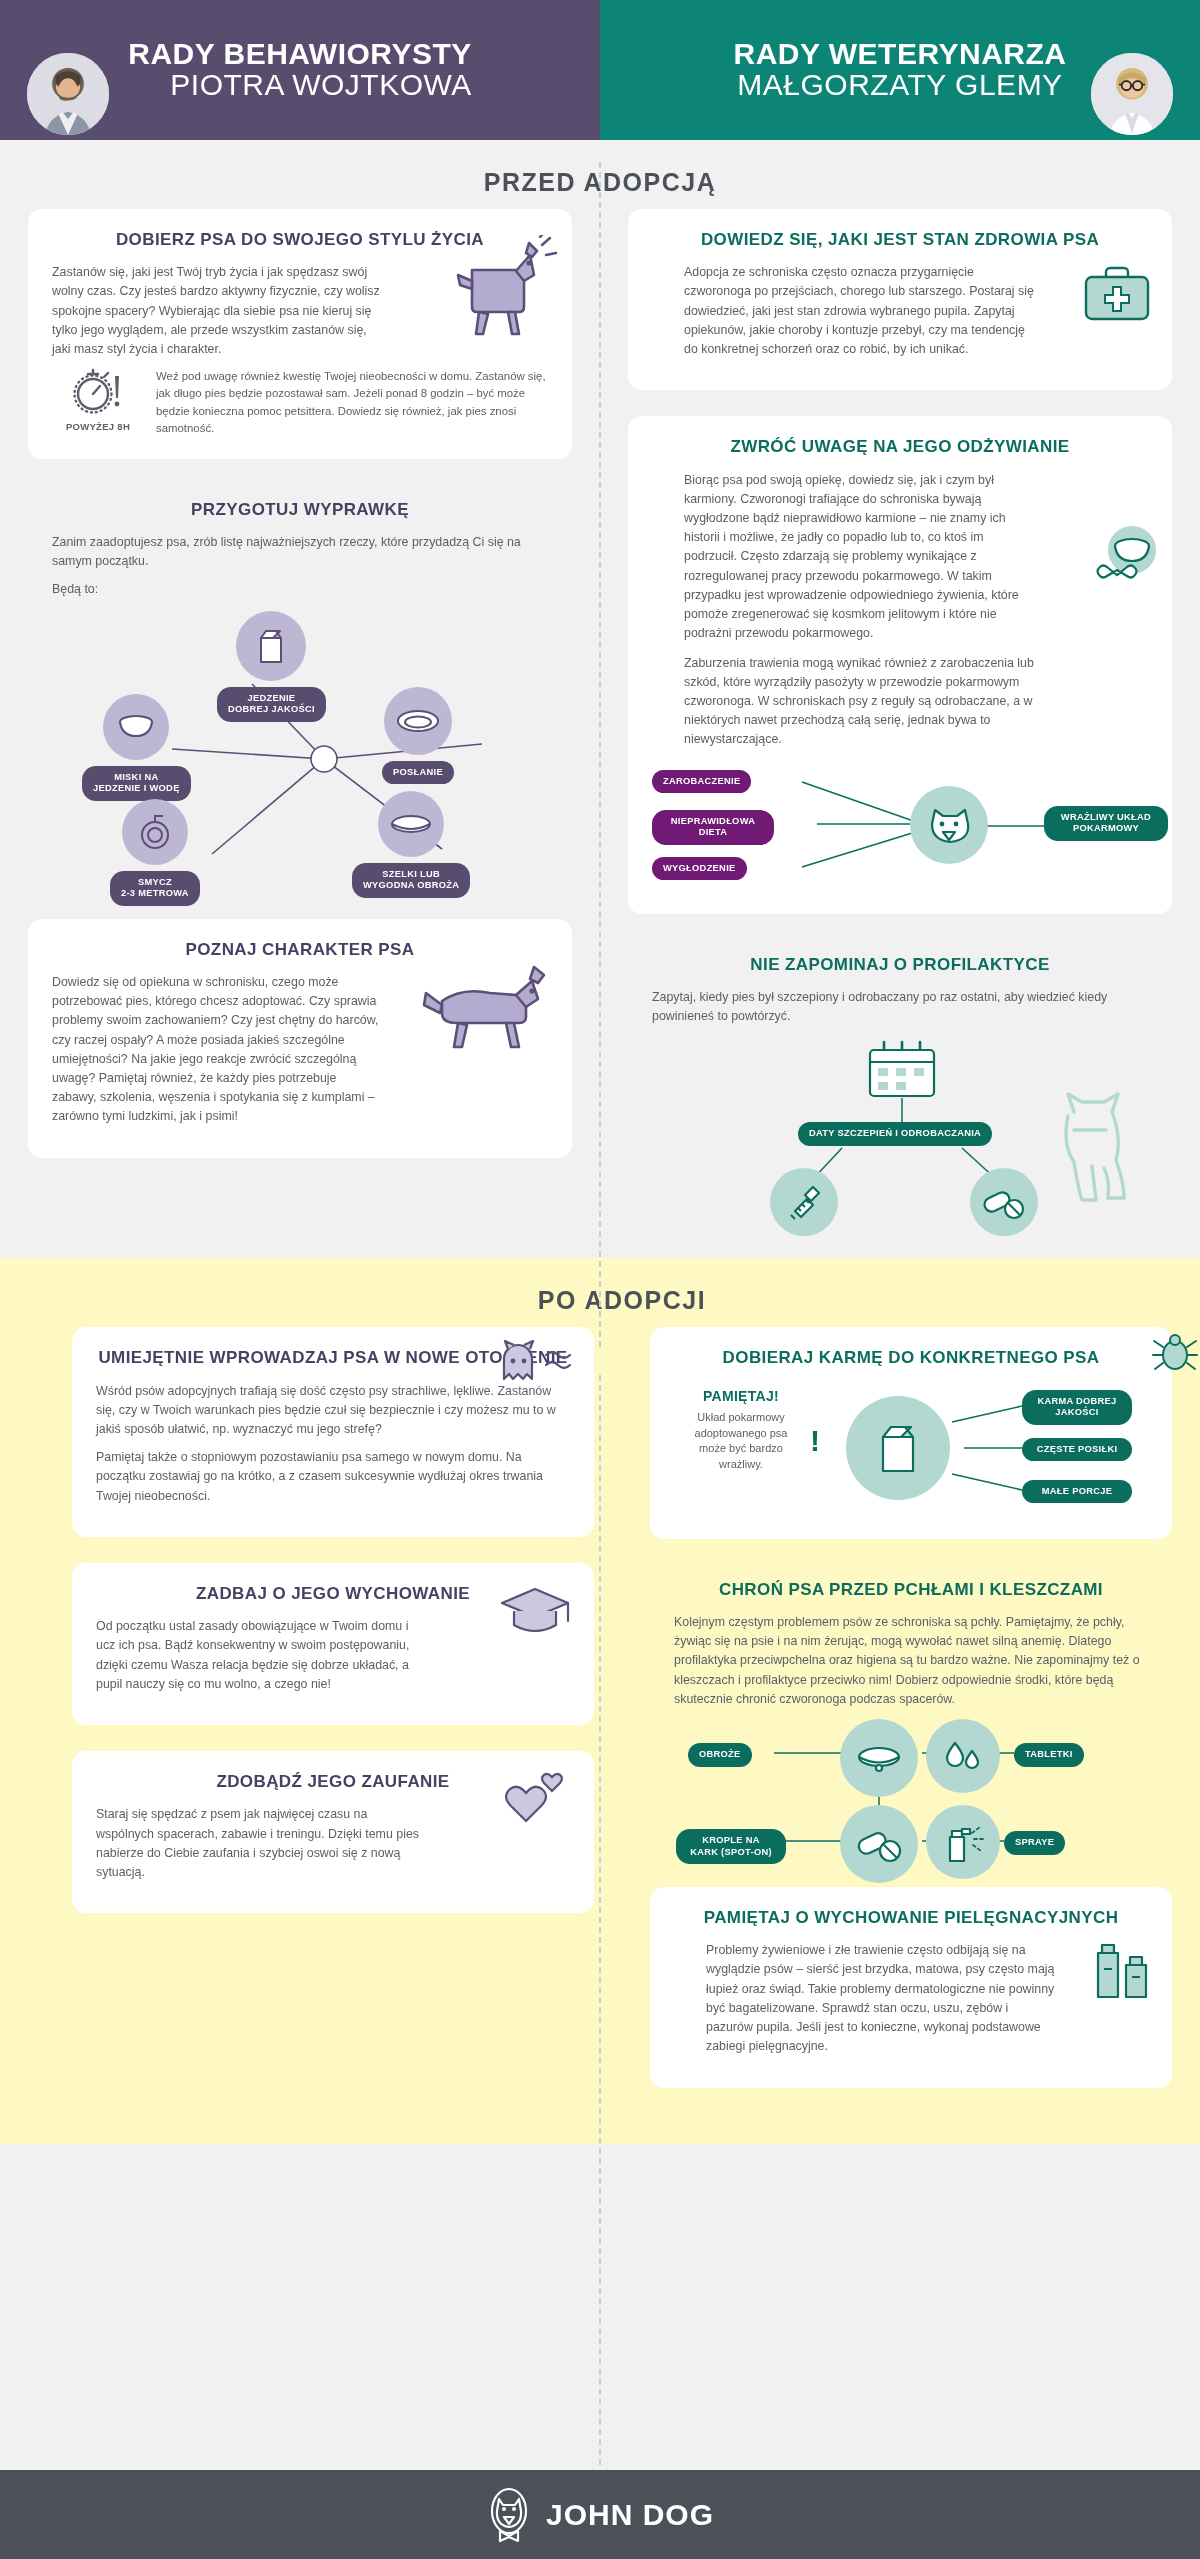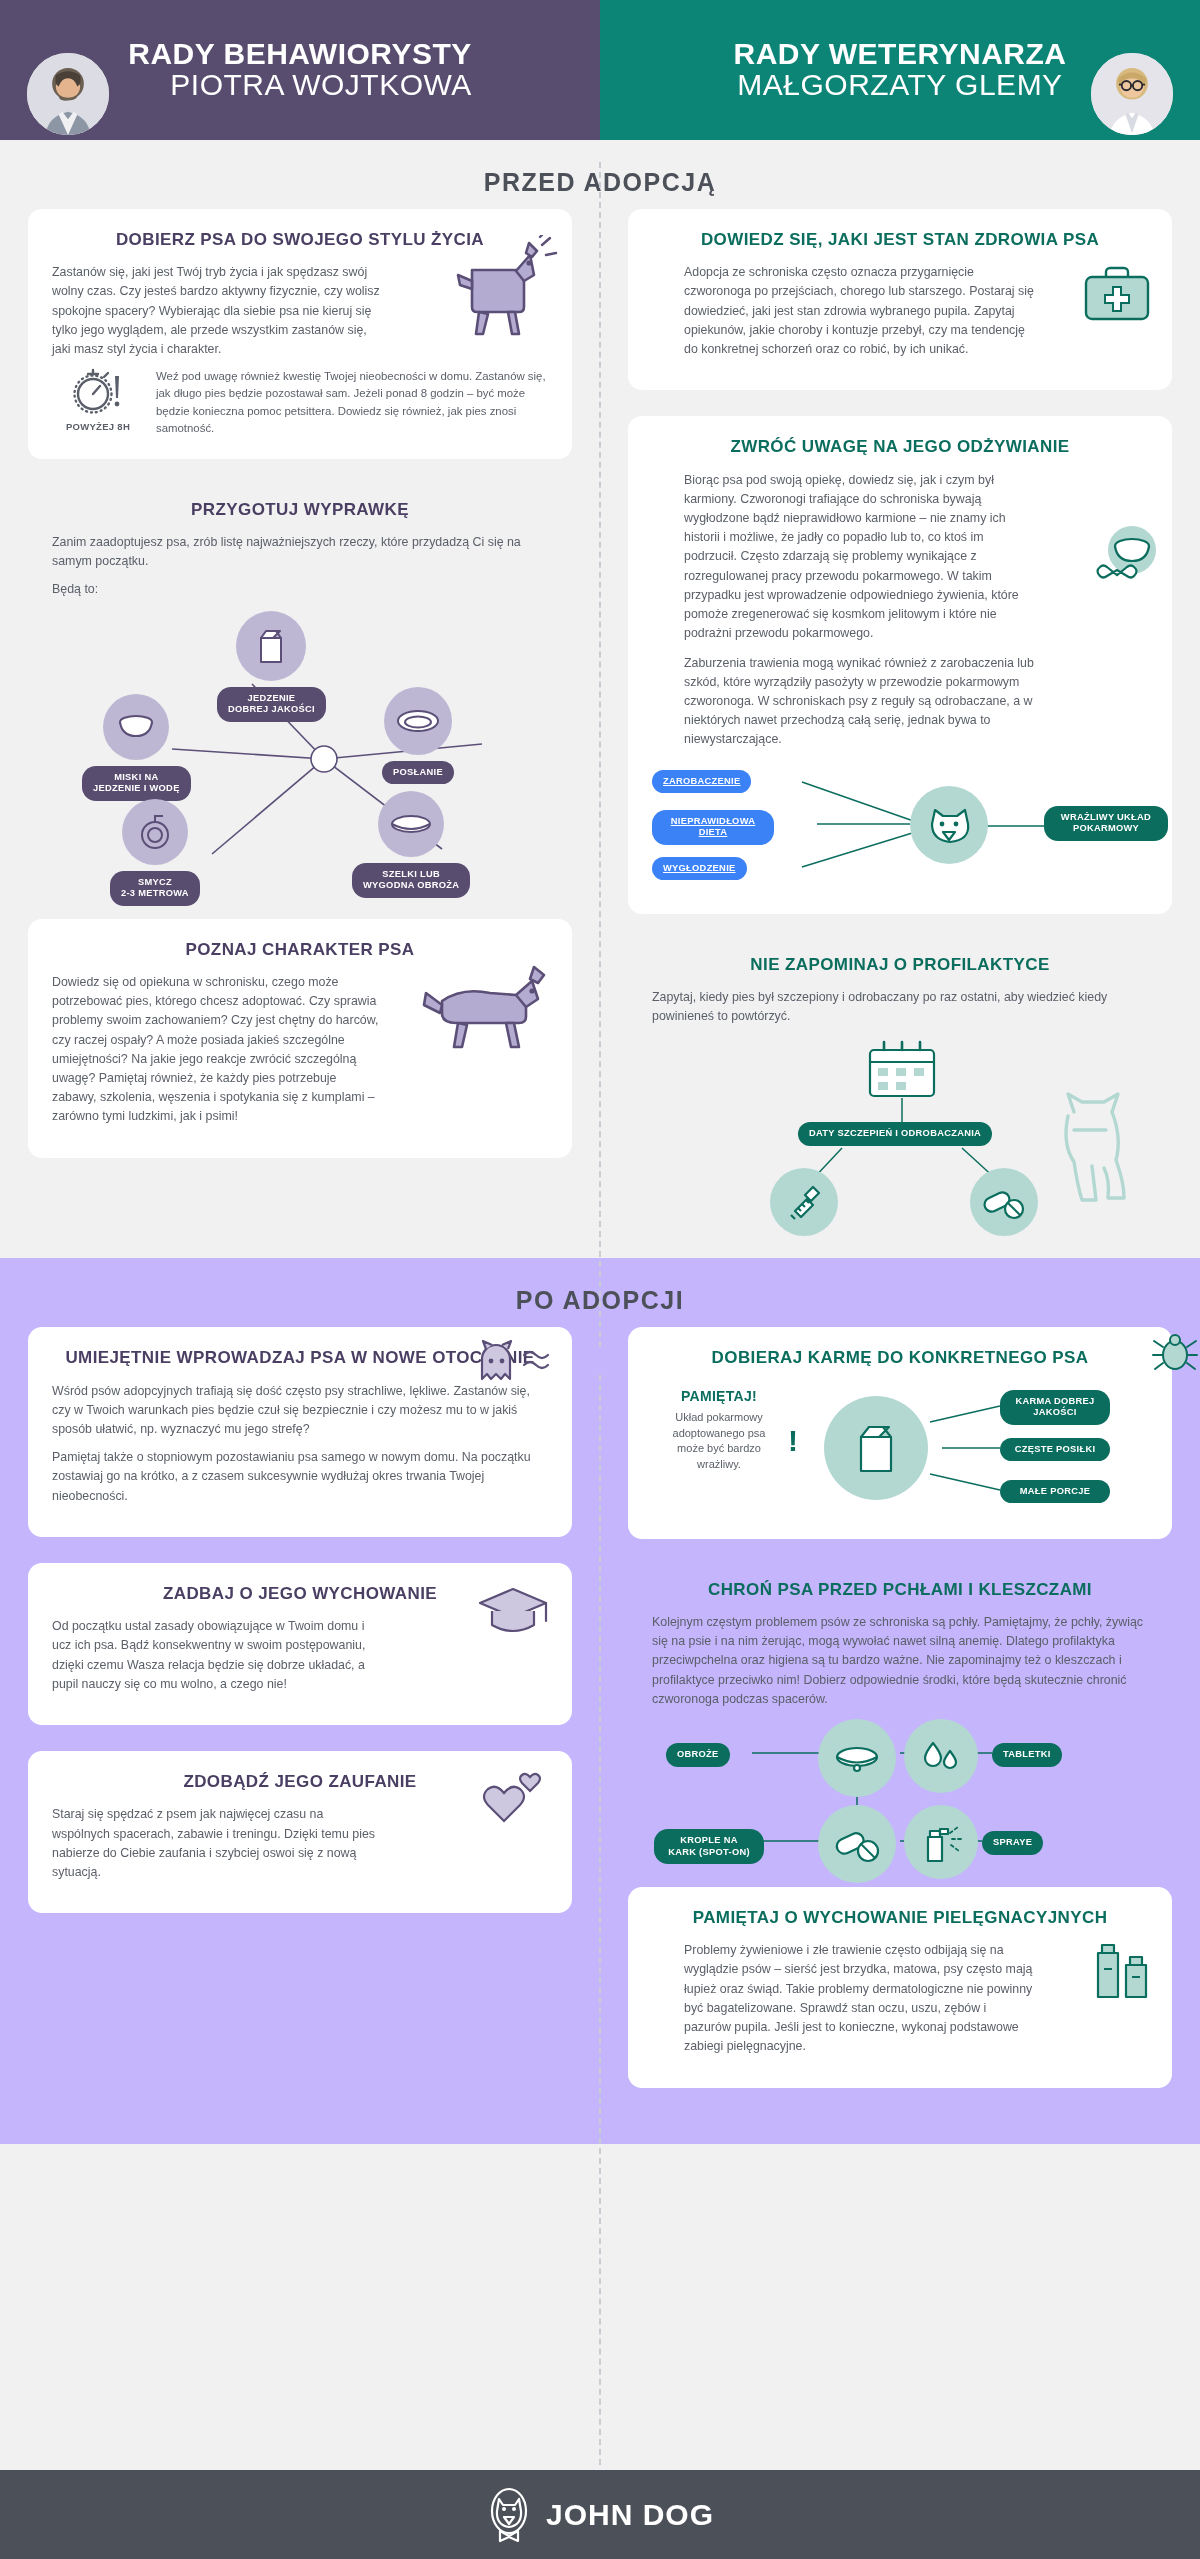--- a/index.html
+++ b/index.html
@@ -64,34 +64,34 @@
   .note-ic .lbl { font-size:9.5px; font-weight:bold; color:#5a5f68; letter-spacing:.3px; margin-top:3px; }
   .note-tx { font-size:11.4px; line-height:1.5; color:#5a5f68; }
 
   
   .badge {
     display:inline-block; border-radius:14px; color:#fff; font-weight:bold;
     font-size:9.3px; line-height:1.25; letter-spacing:.3px; text-align:center;
     padding:6px 11px;
   }
   .badge.p { background:#584c6f; }
-  .badge.g { background:#3b82f6;text-decoration:underline; }
+  .badge.g { background:#701a75; }
   .badge.d { background:#0b6d5d; }
 
   
   .diagram { position:relative; }
   .diagram > .badge, .diagram > .node { position:absolute; }
   .node { position:absolute; }
   .circ { border-radius:50%; background:#bdb7d4; display:flex; align-items:center; justify-content:center; }
   .circ.g { background:#b3d8d2; }
 
   svg.line-layer { position:absolute; left:0; top:0; overflow:visible; }
 
   
-  .band { background:#c4b5fd; }
+  .band { background:#fef9c3;padding-left:44px; }
 
   
   .footer {
     position:absolute; left:0; bottom:0; width:1200px; height:89px;
     background:#4c5058; display:flex; align-items:center; justify-content:center; gap:14px;
   }
   .footer .fl { color:#fff; font-size:30px; font-weight:bold; letter-spacing:1px; }
 
   .illus { position:absolute; }
 </style>

